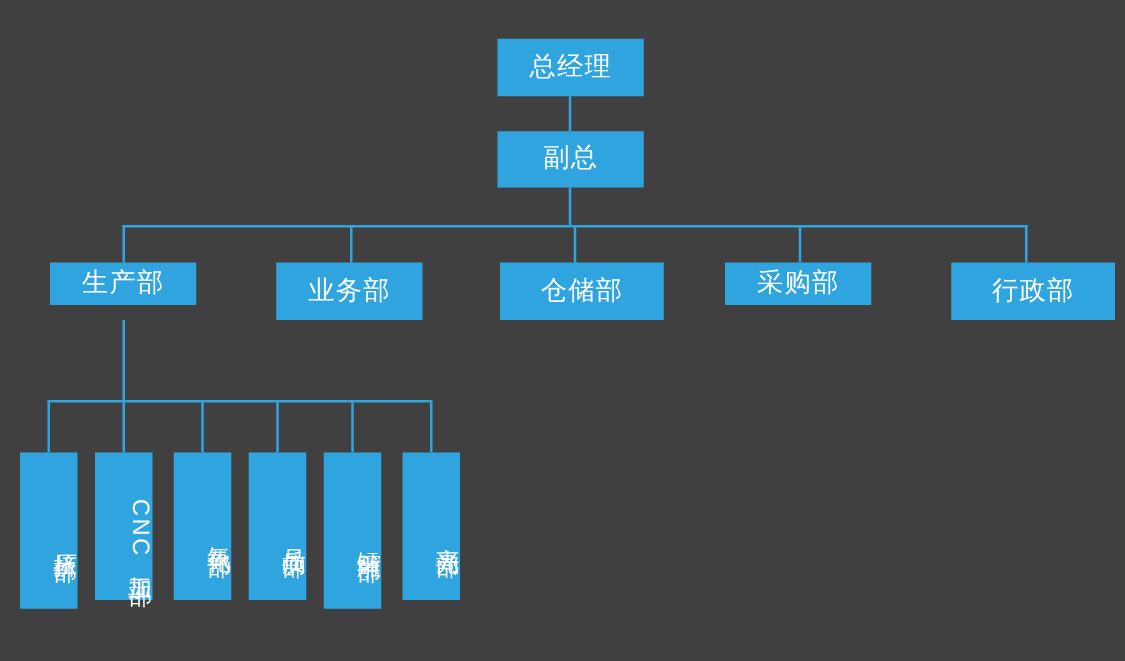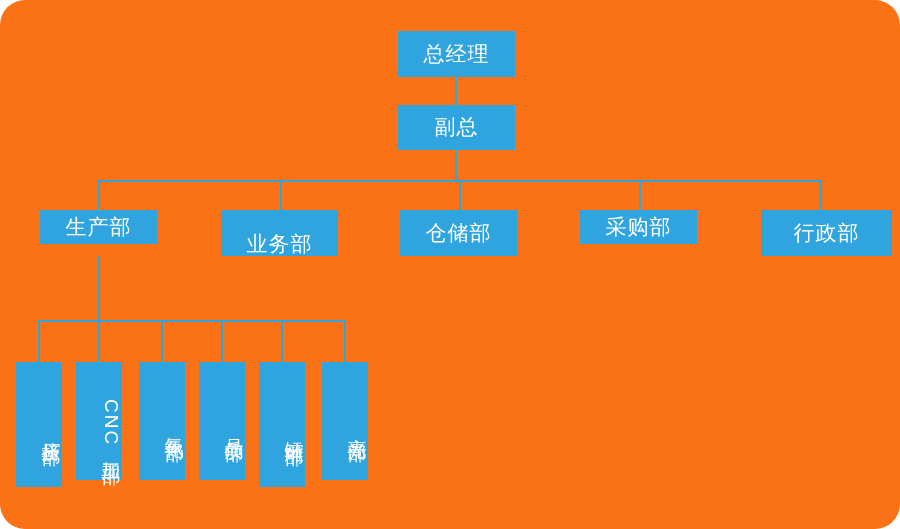--- a/index.html
+++ b/index.html
@@ -7,23 +7,22 @@
     padding: 0;
     background: #ffffff;
   }
   body {
     font-family: "Liberation Sans", "DejaVu Sans", sans-serif;
   }
   #org-chart {
     position: relative;
     width: 900px;
     height: 529px;
-    background: #f97316;
+    background: #404040;
     overflow: hidden;
-    border-radius: 25px;
   }
   .node {
     position: absolute;
     background: #2FA4DF;
     color: #ffffff;
     display: flex;
     align-items: center;
     justify-content: center;
     box-sizing: border-box;
     line-height: 1.15;
@@ -73,24 +72,24 @@
 
   <div class="connector v" style="left:98px; top:180px; height:30px;"></div>
   <div class="connector v" style="left:280px; top:180px; height:30px;"></div>
   <div class="connector v" style="left:459px; top:180px; height:30px;"></div>
   <div class="connector v" style="left:639px; top:180px; height:30px;"></div>
   <div class="connector v" style="left:820px; top:180px; height:30px;"></div>
 
   <div class="node horiz" style="left:40px; top:210px; width:117px; height:34px;">
     <span>生产部</span>
   </div>
-  <div class="node horiz" style="left:221px; top:210px; width:117px; height:46px;align-items:flex-end;">
+  <div class="node horiz" style="left:221px; top:210px; width:117px; height:46px;">
     <span>业务部</span>
   </div>
-  <div class="node horiz" style="left:400px; top:210px; width:117px; height:46px;justify-content:center;">
+  <div class="node horiz" style="left:400px; top:210px; width:131px; height:46px;justify-content:center;">
     <span>仓储部</span>
   </div>
   <div class="node horiz" style="left:580px; top:210px; width:117px; height:34px;">
     <span>采购部</span>
   </div>
   <div class="node horiz" style="left:761px; top:210px; width:131px; height:46px;">
     <span>行政部</span>
   </div>
 
   <div class="connector v" style="left:98px; top:256px; height:64px;"></div>

